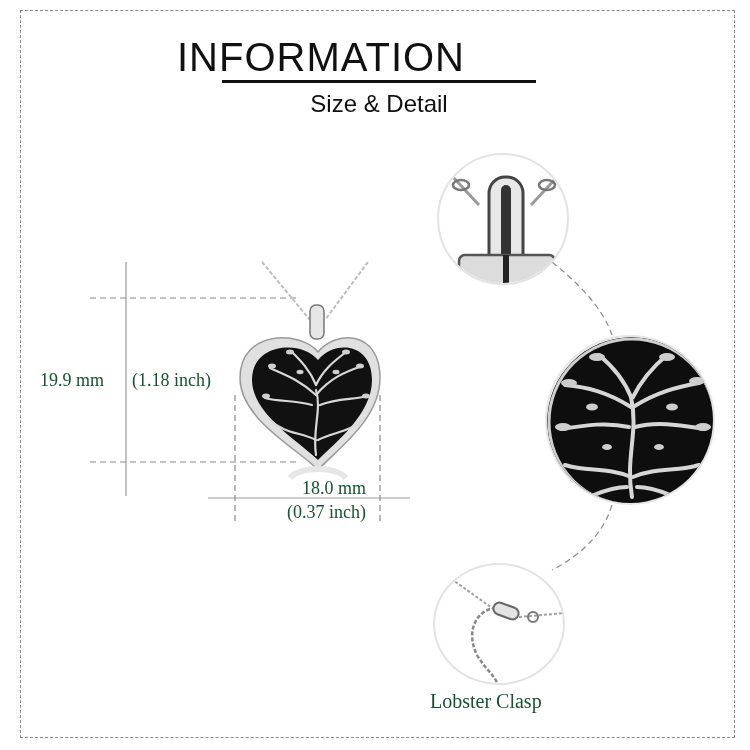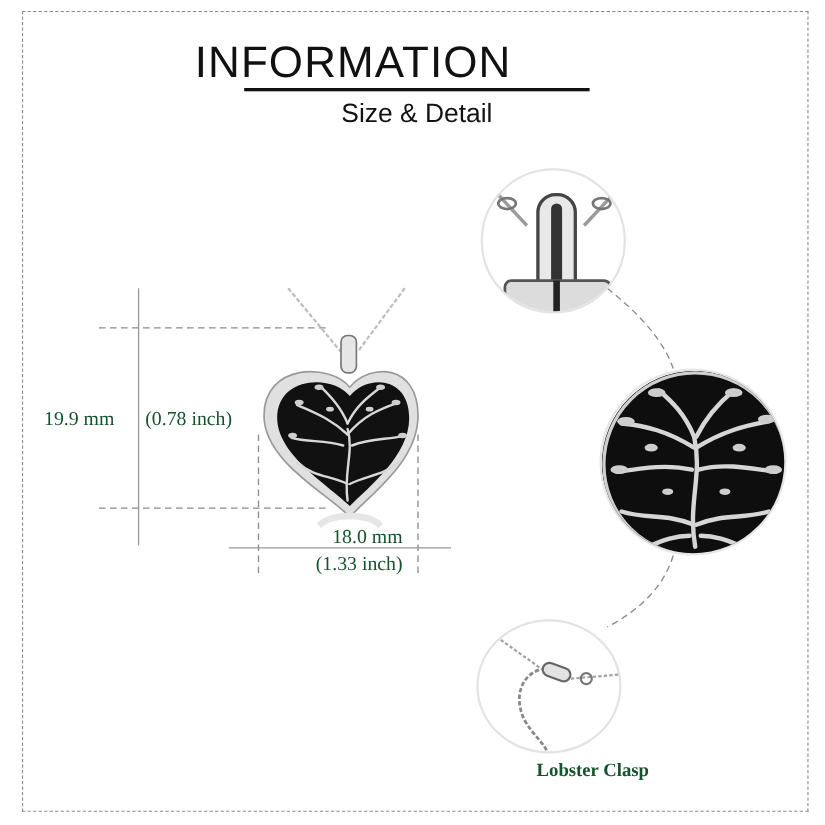--- a/index.html
+++ b/index.html
@@ -6,21 +6,21 @@
   body { width: 750px; height: 750px; position: relative; overflow: hidden; font-family: "Liberation Sans", sans-serif; color: #111; }
   .frame { position: absolute; left: 20px; top: 10px; width: 715px; height: 728px; border: 1.5px dashed #8a8a8a; box-sizing: border-box; }
   .title { position: absolute; left: 0; width: 642px; top: 35px; text-align: center; font-size: 40px; letter-spacing: 1px; font-family: "Liberation Sans", sans-serif; color: #111; }
   .title-rule { position: absolute; left: 222px; top: 80px; width: 314px; height: 3px; background: #111; }
   .subtitle { position: absolute; left: 0; width: 758px; top: 90px; text-align: center; font-size: 24px; font-family: "Liberation Sans", sans-serif; color: #111; }
   .serif { font-family: "Liberation Serif", serif; color: #14532d; }
   .dim-h-text { position: absolute; top: 370px; font-size: 18px; }
   .dim-w-text { position: absolute; font-size: 18px; text-align: right; width: 140px; left: 226px; }
   svg.overlay { position: absolute; left: 0; top: 0; }
   .circle { position: absolute; border-radius: 50%; border: 2px solid #e3e3e3; box-sizing: border-box; overflow: hidden; background: #fff; }
-  .caption { position: absolute; left: 430px; width: 160px; top: 690px; text-align: right; font-size: 17px; font-weight: bold; }
+  .caption { position: absolute; left: 430px; width: 160px; top: 690px; text-align: left; font-size: 20px; }
 </style>
 </head>
 <body>
 
 <div class="frame"></div>
 
 <div class="title">INFORMATION</div>
 <div class="title-rule"></div>
 <div class="subtitle">Size &amp; Detail</div>
 
@@ -34,23 +34,23 @@
   <line x1="235" y1="395" x2="235" y2="525" stroke="#8a8a8a" stroke-width="1.2" stroke-dasharray="6,4"></line>
   <line x1="380" y1="395" x2="380" y2="525" stroke="#8a8a8a" stroke-width="1.2" stroke-dasharray="6,4"></line>
 
   <line x1="208" y1="498" x2="410" y2="498" stroke="#9a9a9a" stroke-width="1.2"></line>
 
   <path d="M552 262 Q600 300 612 335" fill="none" stroke="#8a8a8a" stroke-width="1.2" stroke-dasharray="6,4"></path>
   <path d="M612 505 Q600 545 552 570" fill="none" stroke="#8a8a8a" stroke-width="1.2" stroke-dasharray="6,4"></path>
 </svg>
 
 <div class="dim-h-text serif" style="left:40px;">19.9 mm</div>
-<div class="dim-h-text serif" style="left:132px;">(0.78 inch)</div>
+<div class="dim-h-text serif" style="left:132px;">(1.18 inch)</div>
 <div class="dim-w-text serif" style="top:478px;">18.0 mm</div>
-<div class="dim-w-text serif" style="top:502px;">(1.33 inch)</div>
+<div class="dim-w-text serif" style="top:502px;">(0.37 inch)</div>
 
 <svg class="overlay" width="750" height="750">
 
   <path d="M262 262 L310 320" stroke="#bdbdbd" stroke-width="2" stroke-dasharray="4,2" fill="none"></path>
   <path d="M368 262 L325 320" stroke="#bdbdbd" stroke-width="2" stroke-dasharray="4,2" fill="none"></path>
 
   <rect x="310" y="305" width="14" height="34" rx="6" fill="#e6e6e6" stroke="#777" stroke-width="1.5"></rect>
 
   <path d="M318 352 C300 330 240 330 240 378 C240 420 300 450 318 470 C336 450 380 420 380 378 C380 330 336 330 318 352 Z" fill="#e0e0e0" stroke="#999" stroke-width="1.5"></path>
 

